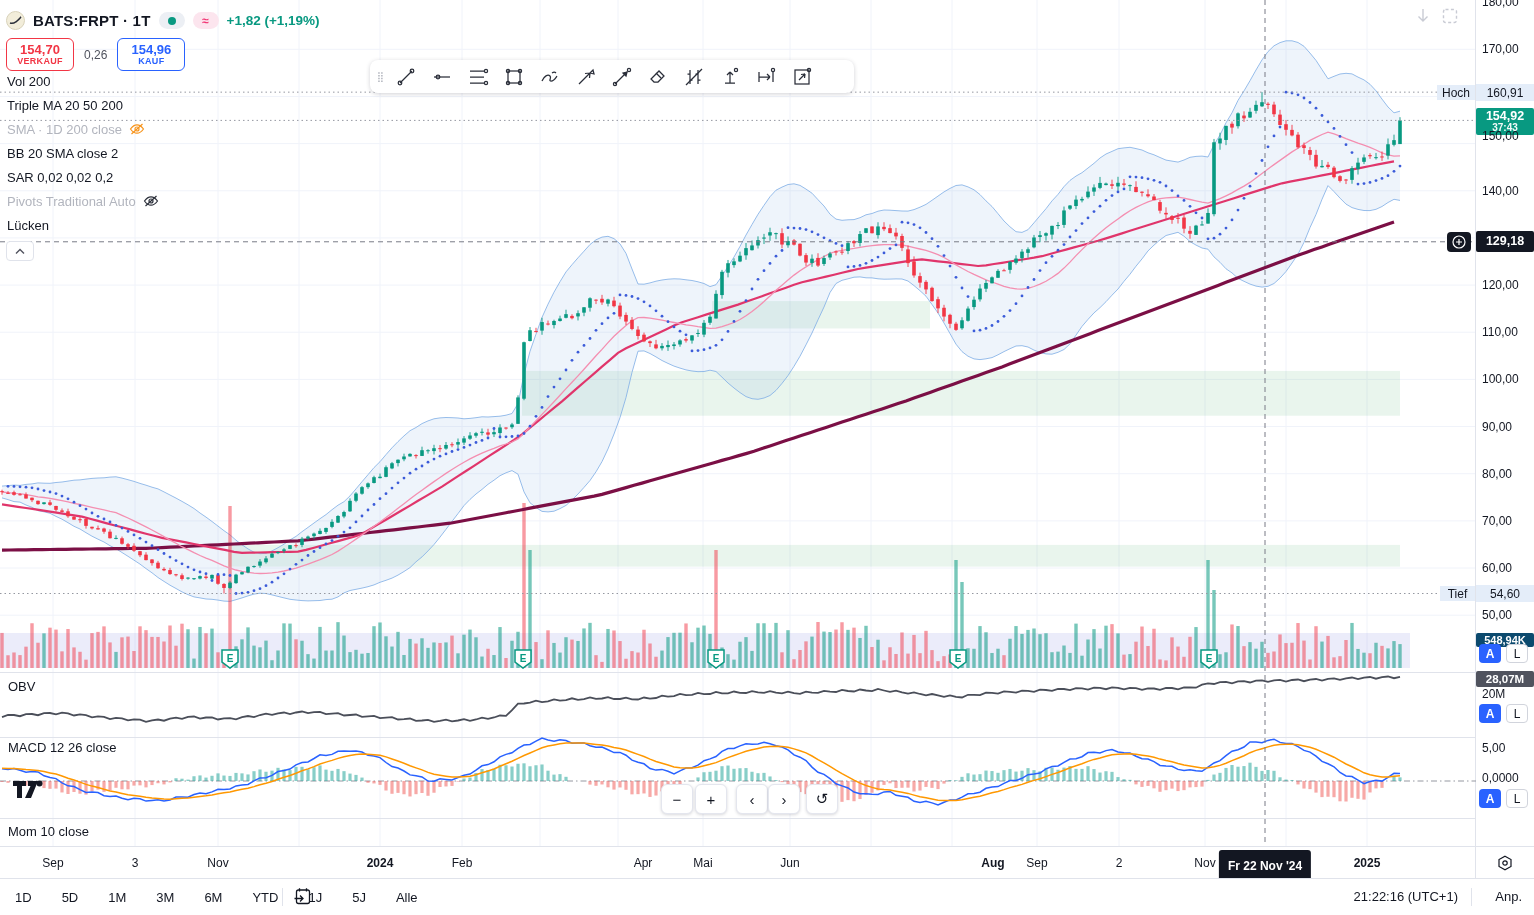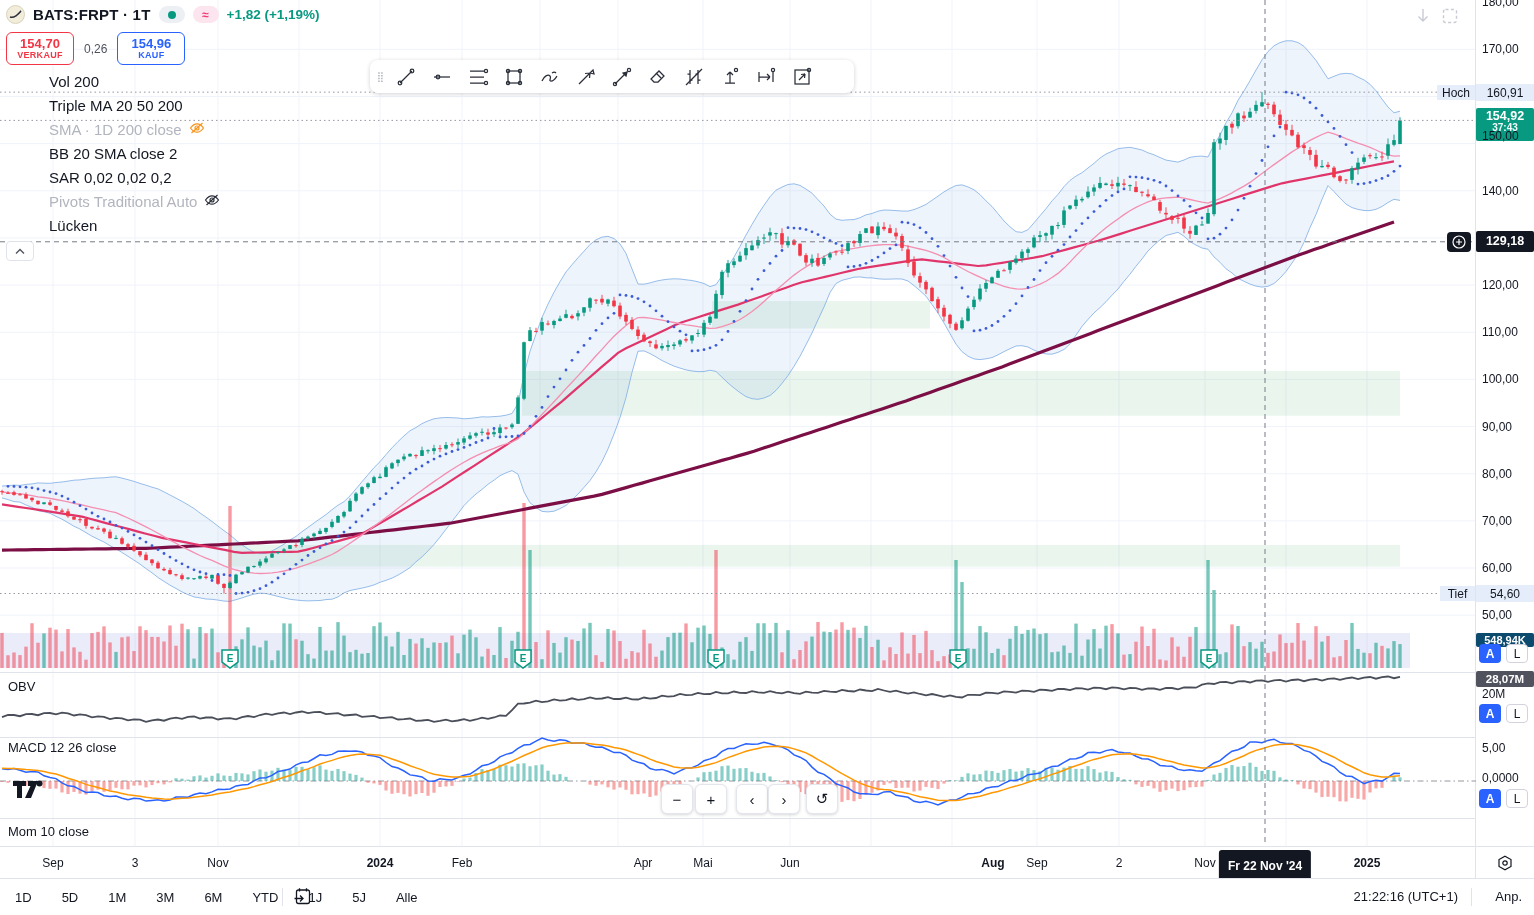--- a/index.html
+++ b/index.html
@@ -11,21 +11,21 @@
   .chg{font-size:13.5px;color:#089981;font-weight:600;}
   .pill{height:17px;border-radius:9px;display:flex;align-items:center;justify-content:center;}
   .trade-box{width:66px;height:31px;border-radius:6px;background:#fff;display:flex;flex-direction:column;
     align-items:center;justify-content:center;line-height:1.05;cursor:pointer;}
   .trade-box .p{font-size:13px;font-weight:700;}
   .trade-box .l{font-size:9px;font-weight:600;letter-spacing:.3px;}
   .sell{border:1px solid #f23645;color:#f23645;}
   .buy{border:1px solid #2962ff;color:#2962ff;}
   .spread{font-size:12px;color:#50535e;}
   
-  .leg-row{position:absolute;left:7px;height:16px;display:flex;align-items:flex-end;gap:7px;font-size:15px;white-space:nowrap;margin-left:42px;}
+  .leg-row{position:absolute;left:7px;height:16px;display:flex;align-items:flex-start;gap:7px;font-size:13px;white-space:nowrap;}
   .leg-hidden{color:#b2b5be;}
   
   #draw-toolbar{left:370px;top:60px;width:476px;height:33px;background:#fff;border-radius:8px;
     box-shadow:0 1px 4px rgba(50,50,70,.22);display:flex;align-items:center;padding:0 4px;}
   .tool-btn{width:36px;height:29px;display:flex;align-items:center;justify-content:center;border-radius:6px;cursor:pointer;}
   .tool-btn svg{stroke:#2a2e39;fill:none;stroke-width:1.25;}
   .drag-dots{width:14px;height:29px;display:flex;align-items:center;justify-content:center;color:#b2b5be;font-size:10px;letter-spacing:1px;cursor:grab;}
   
   #price-axis{left:1476px;top:0;width:58px;height:846px;}
   .tick{position:absolute;left:6px;font-size:12px;color:#131722;}
@@ -1283,21 +1283,21 @@
       <line x1="0" y1="593.5086" x2="1475" y2="593.5086" stroke="#9598a1" stroke-width="1" stroke-dasharray="1.5 3"></line>
       <line x1="0" y1="120.39948000000001" x2="1475" y2="120.39948000000001" stroke="#9598a1" stroke-width="1" stroke-dasharray="1.5 3"></line>
       <line x1="0" y1="241.78931999999992" x2="1475" y2="241.78931999999992" stroke="#787b86" stroke-width="1" stroke-dasharray="5 4"></line>
       <line x1="1265" y1="0" x2="1265" y2="846" stroke="#787b86" stroke-width="1" stroke-dasharray="5 4"></line>
     </svg>
 
   <div id="price-axis" class="abs">
     <div class="hl-row" style="left:0;top:84px;width:58px;height:17px;justify-content:center;">
       <span>160,91</span>
       </div>
-    <div class="ax-badge" style="top:108px;height:33px;background:#089981;border-radius:2px;line-height:1;">
+    <div class="ax-badge" style="top:108px;height:27px;background:#089981;border-radius:2px;line-height:1;">
       <div style="font-size:12.5px;padding-top:2px;">154,92</div>
       <div style="font-size:10px;font-weight:600;opacity:.95;">37:43</div>
     </div>
     <div class="tick" style="top:129px;">150,00</div>
     <div class="ax-badge" style="top:231px;height:21px;background:#131722;border-radius:2px;font-size:12.5px;line-height:21px;">129,18</div>
     <div class="hl-row" style="left:0;top:585px;width:58px;height:17px;justify-content:center;">
       <span>54,60</span>
       </div>
     <div class="ax-badge" style="top:633px;height:14px;background:#0c4a6e;border-radius:2px;font-size:11px;line-height:14px;">548,94K</div>
     <div class="al-group" style="left:3px;top:644px;">
@@ -1336,21 +1336,21 @@
     <span>Tief</span>
     </div>
 
   <div class="abs" style="left:1447px;top:232px;width:24px;height:20px;background:#131722;border-radius:4px;display:flex;align-items:center;justify-content:center;">
     <svg width="14" height="14" viewBox="0 0 14 14">
       <circle cx="7" cy="7" r="6" fill="none" stroke="#fff" stroke-width="1.2"></circle>
       <path d="M7 4v6M4 7h6" stroke="#fff" stroke-width="1.2"></path>
       </svg>
   </div>
 
-  <div class="abs" style="left:0;top:0;width:420px;height:70px;padding-left:28px;">
+  <div class="abs" style="left:0;top:6px;width:420px;height:70px;padding-left:28px;">
     <div class="abs" style="left:6px;top:5px;display:flex;align-items:center;gap:8px;">
       <svg width="19" height="19" viewBox="0 0 19 19">
         <rect x="0.5" y="0.5" width="18" height="18" rx="9" fill="#f2edda" stroke="#d8d2ba"></rect>
         <path d="M4 12c3 1 7-1 11-6M10 11l5-5" stroke="#2a2e39" stroke-width="1.4" fill="none"></path>
         </svg>
       <span class="sym-title">BATS:FRPT · 1T</span>
       <span class="pill" style="width:26px;background:#eceff4;">
         <span style="width:8px;height:8px;border-radius:50%;background:#089981;display:inline-block;"></span>
         </span>
       <span class="pill" style="width:26px;background:#fce5ee;color:#f23674;font-weight:700;font-size:12px;">≈</span>

